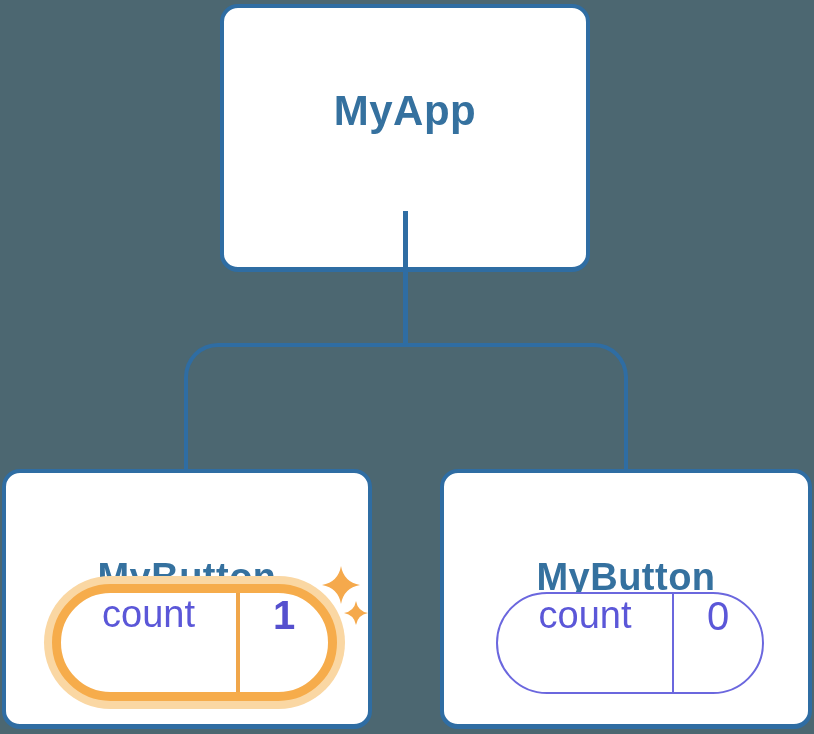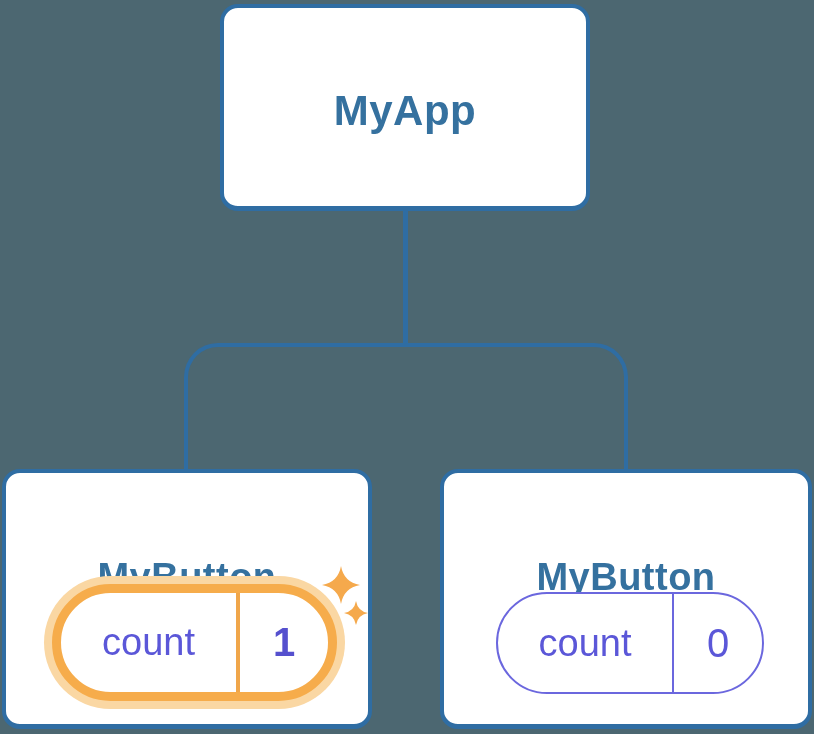--- a/index.html
+++ b/index.html
@@ -24,21 +24,21 @@
   }
   .node-label {
     position: absolute;
     left: 0; right: 0;
     text-align: center;
     color: #35719F;
     font-weight: bold;
     letter-spacing: 0.5px;
   }
 
-  #app-node { left: 220px; top: 4px; width: 370px; height: 207px; }
+  #app-node { left: 220px; top: 4px; width: 370px; height: 268px; }
   #app-node .node-label { top: 81px; font-size: 42px; line-height: 44px; }
 
   #button-node-left  { left: 2px;   top: 469px; width: 370px; height: 260px; }
   #button-node-right { left: 440px; top: 469px; width: 372px; height: 260px; }
   .button-node .node-label { top: 46px; font-size: 38px; line-height: 44px; margin-top: 36px; }
 
   
   .connector-stem {
     position: absolute;
     left: 403px; top: 211px;
@@ -51,21 +51,21 @@
     width: 444px; height: 126px;
     border: 4px solid #2F6DA3;
     border-bottom: none;
     border-radius: 34px 34px 0 0;
   }
 
   
   .pill {
     position: absolute;
     display: flex;
-    align-items: center;
+    align-items: flex-start;
     background: #ffffff;
     border-radius: 999px;
     overflow: hidden;
   }
   .pill-name {
     flex: 1;
     display: flex;
     align-items: center;
     justify-content: center;
     color: #5B57D8;

